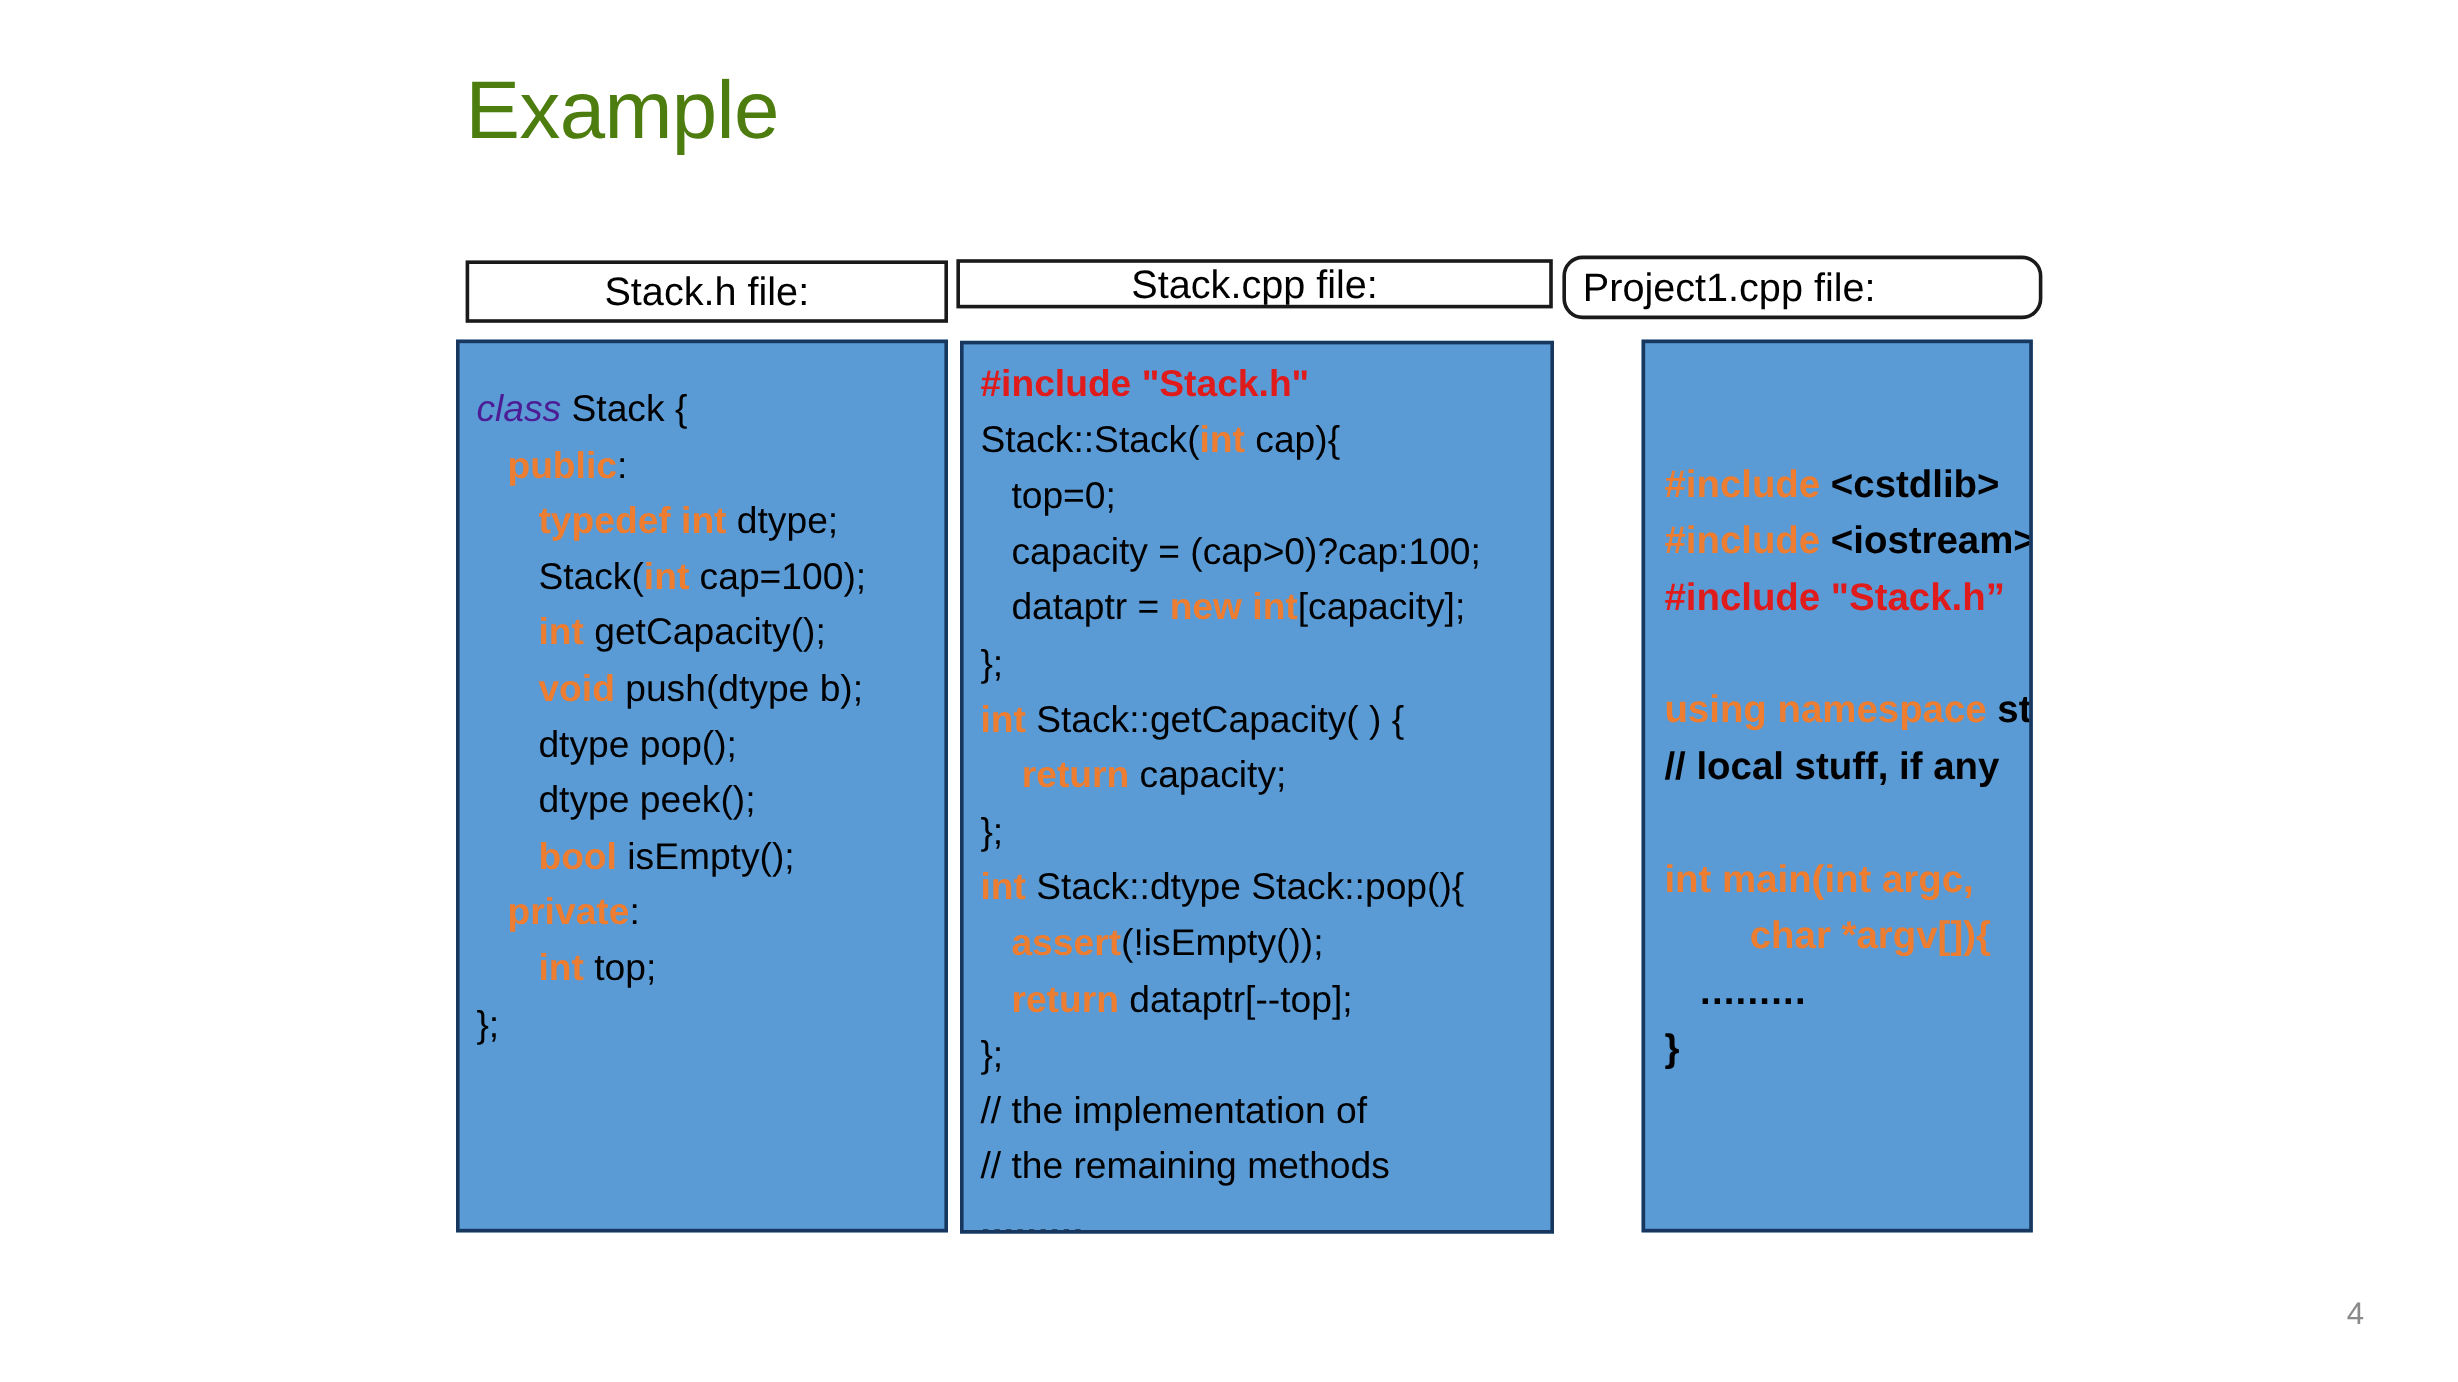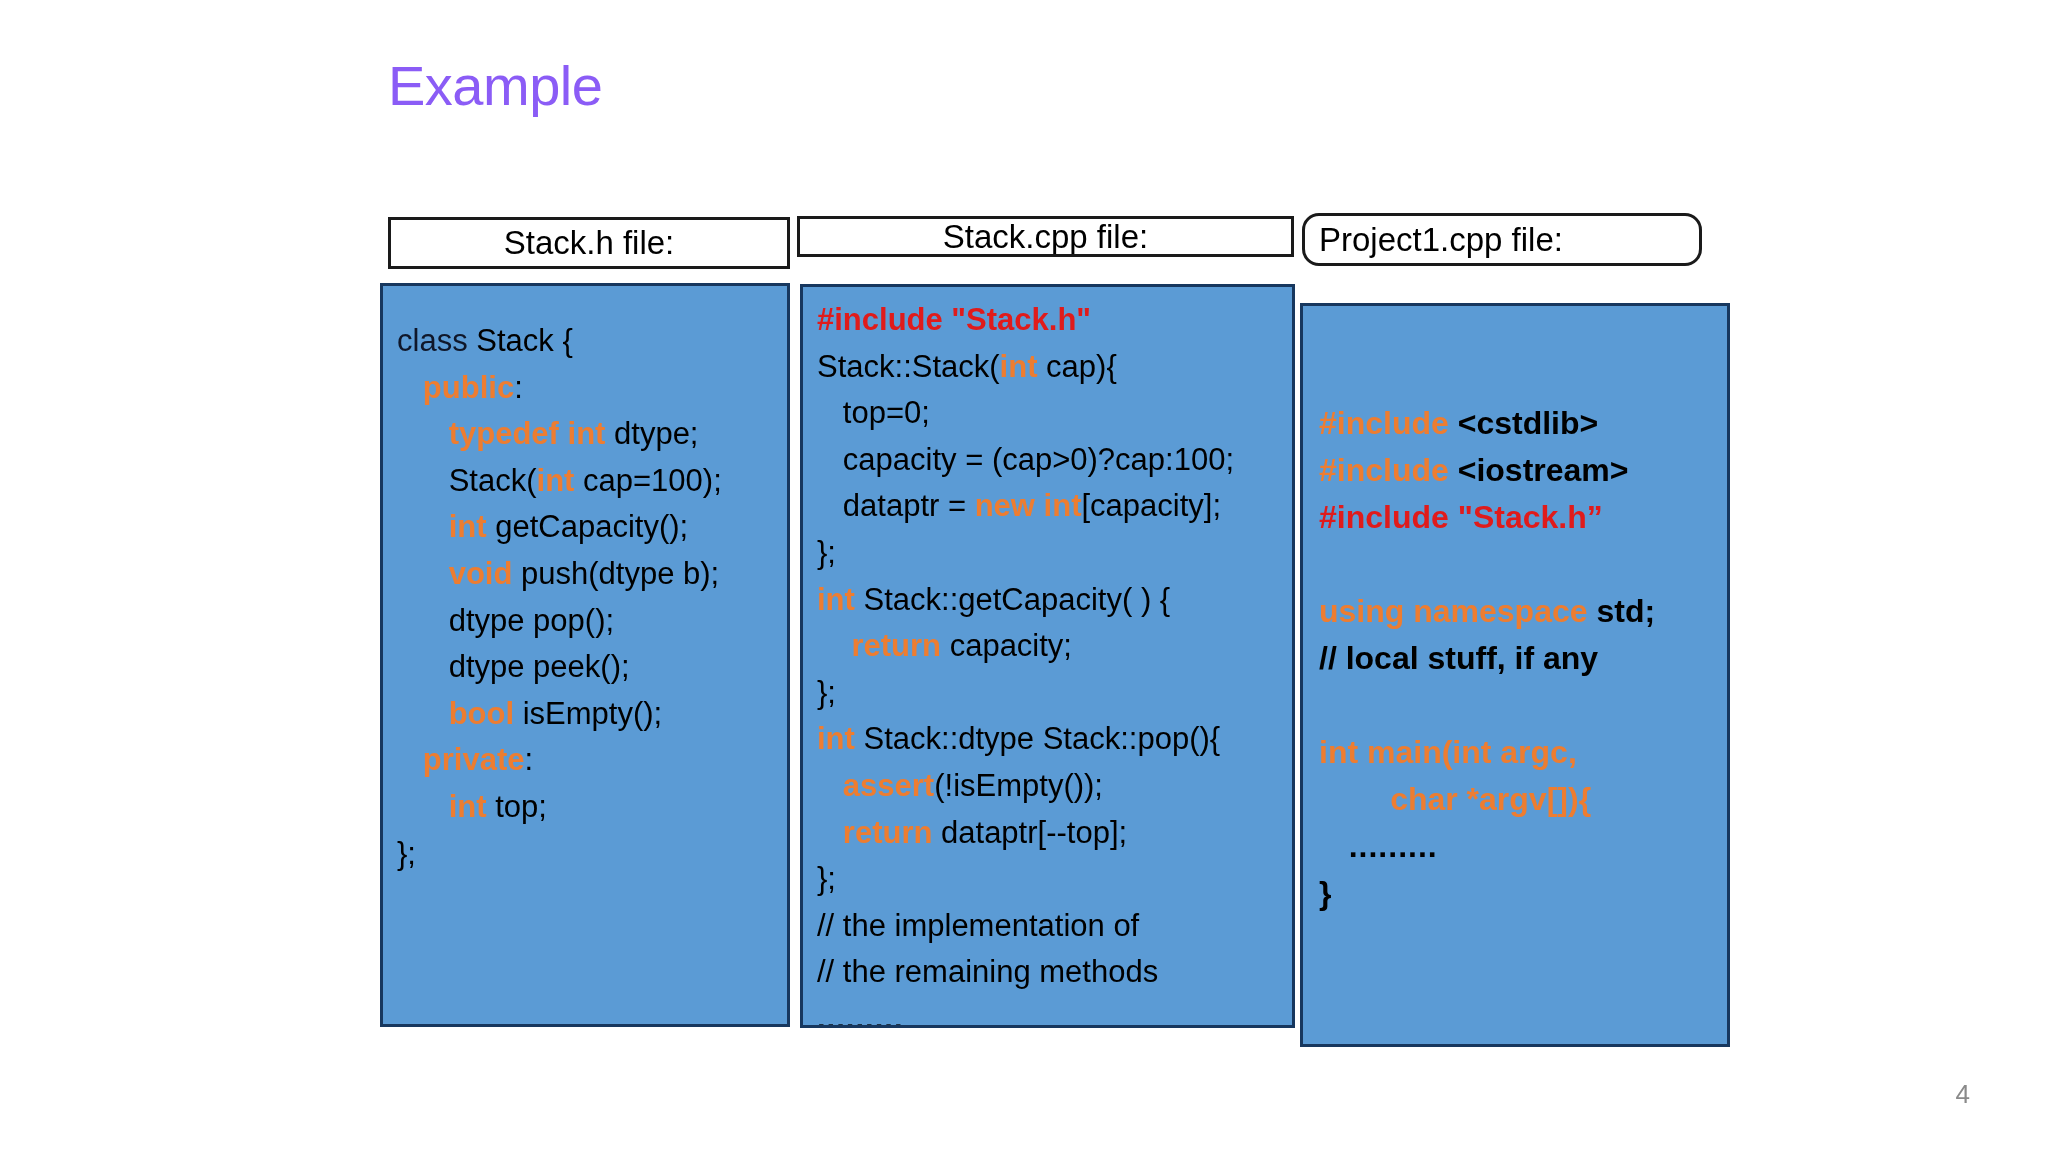--- a/index.html
+++ b/index.html
@@ -13,24 +13,24 @@
     position: relative;
     overflow: hidden;
     font-family: "Liberation Sans", sans-serif;
   }
 
   
   #slide-title {
     position: absolute;
     left: 388px;
     top: 58px;
-    font-size: 56px;
+    font-size: 68px;
     line-height: 1.0;
     font-weight: 300;
-    color: #8b5cf6;
+    color: #4d7c0f;
     letter-spacing: -0.5px;
     white-space: nowrap;
     font-stretch: condensed;
   }
 
   
   .column {
     position: absolute;
   }
 
@@ -69,21 +69,21 @@
 
   .code-line {
     white-space: pre;
     color: #000000;
     font-size: 31px;
     line-height: 46.6px;
     height: 46.6px;
   }
 
   
-  .kw     { color: #0f172a; }
+  .kw     { color: #4c1d95; font-style: italic; }
   .kwb    { color: #ED7D31; font-weight: bold; }
   .red    { color: #E01B1B; font-weight: bold; }
   .blk    { color: #000000; }
   .blkb   { color: #000000; font-weight: bold; }
   .dots   { font-weight: bold; letter-spacing: 1px; }
 
   
   #col1 .code-lines { left: 14px; top: 32px; }
   #col2 .code-lines { left: 14px; top: 10px; }
   #col3 .code-lines { left: 16px; top: 94px; }
@@ -154,21 +154,21 @@
         <div class="code-line"><span class="blk">// the remaining methods</span></div>
         <div class="code-line"><span class="dots">.........</span></div>
       </div>
   </div>
 </div>
 
 <div class="column" id="col3">
   <div class="header-box left" style="left:1302px; top:213px; width:400px; height:53px;border-radius:17px;">
     <span class="header-label">Project1.cpp file:</span>
   </div>
-  <div class="code-box" style="left:1300px; top:283px; width:430px; height:744px;margin-top:20px;">
+  <div class="code-box" style="left:1368px; top:283px; width:326px; height:744px;">
     <div class="code-lines">
         <div class="code-line"><span class="kwb">#include</span><span class="blkb"> &lt;cstdlib&gt;</span></div>
         <div class="code-line"><span class="kwb">#include</span><span class="blkb"> &lt;iostream&gt;</span></div>
         <div class="code-line"><span class="red">#include "Stack.h”</span></div>
         <div class="code-line"><span class="blk"> </span></div>
         <div class="code-line"><span class="kwb">using namespace</span><span class="blkb"> std;</span></div>
         <div class="code-line"><span class="blkb">// local stuff, if any</span></div>
         <div class="code-line"><span class="blk"> </span></div>
         <div class="code-line"><span class="kwb">int main(int argc,</span></div>
         <div class="code-line"><span class="kwb">        char *argv[]){</span></div>

